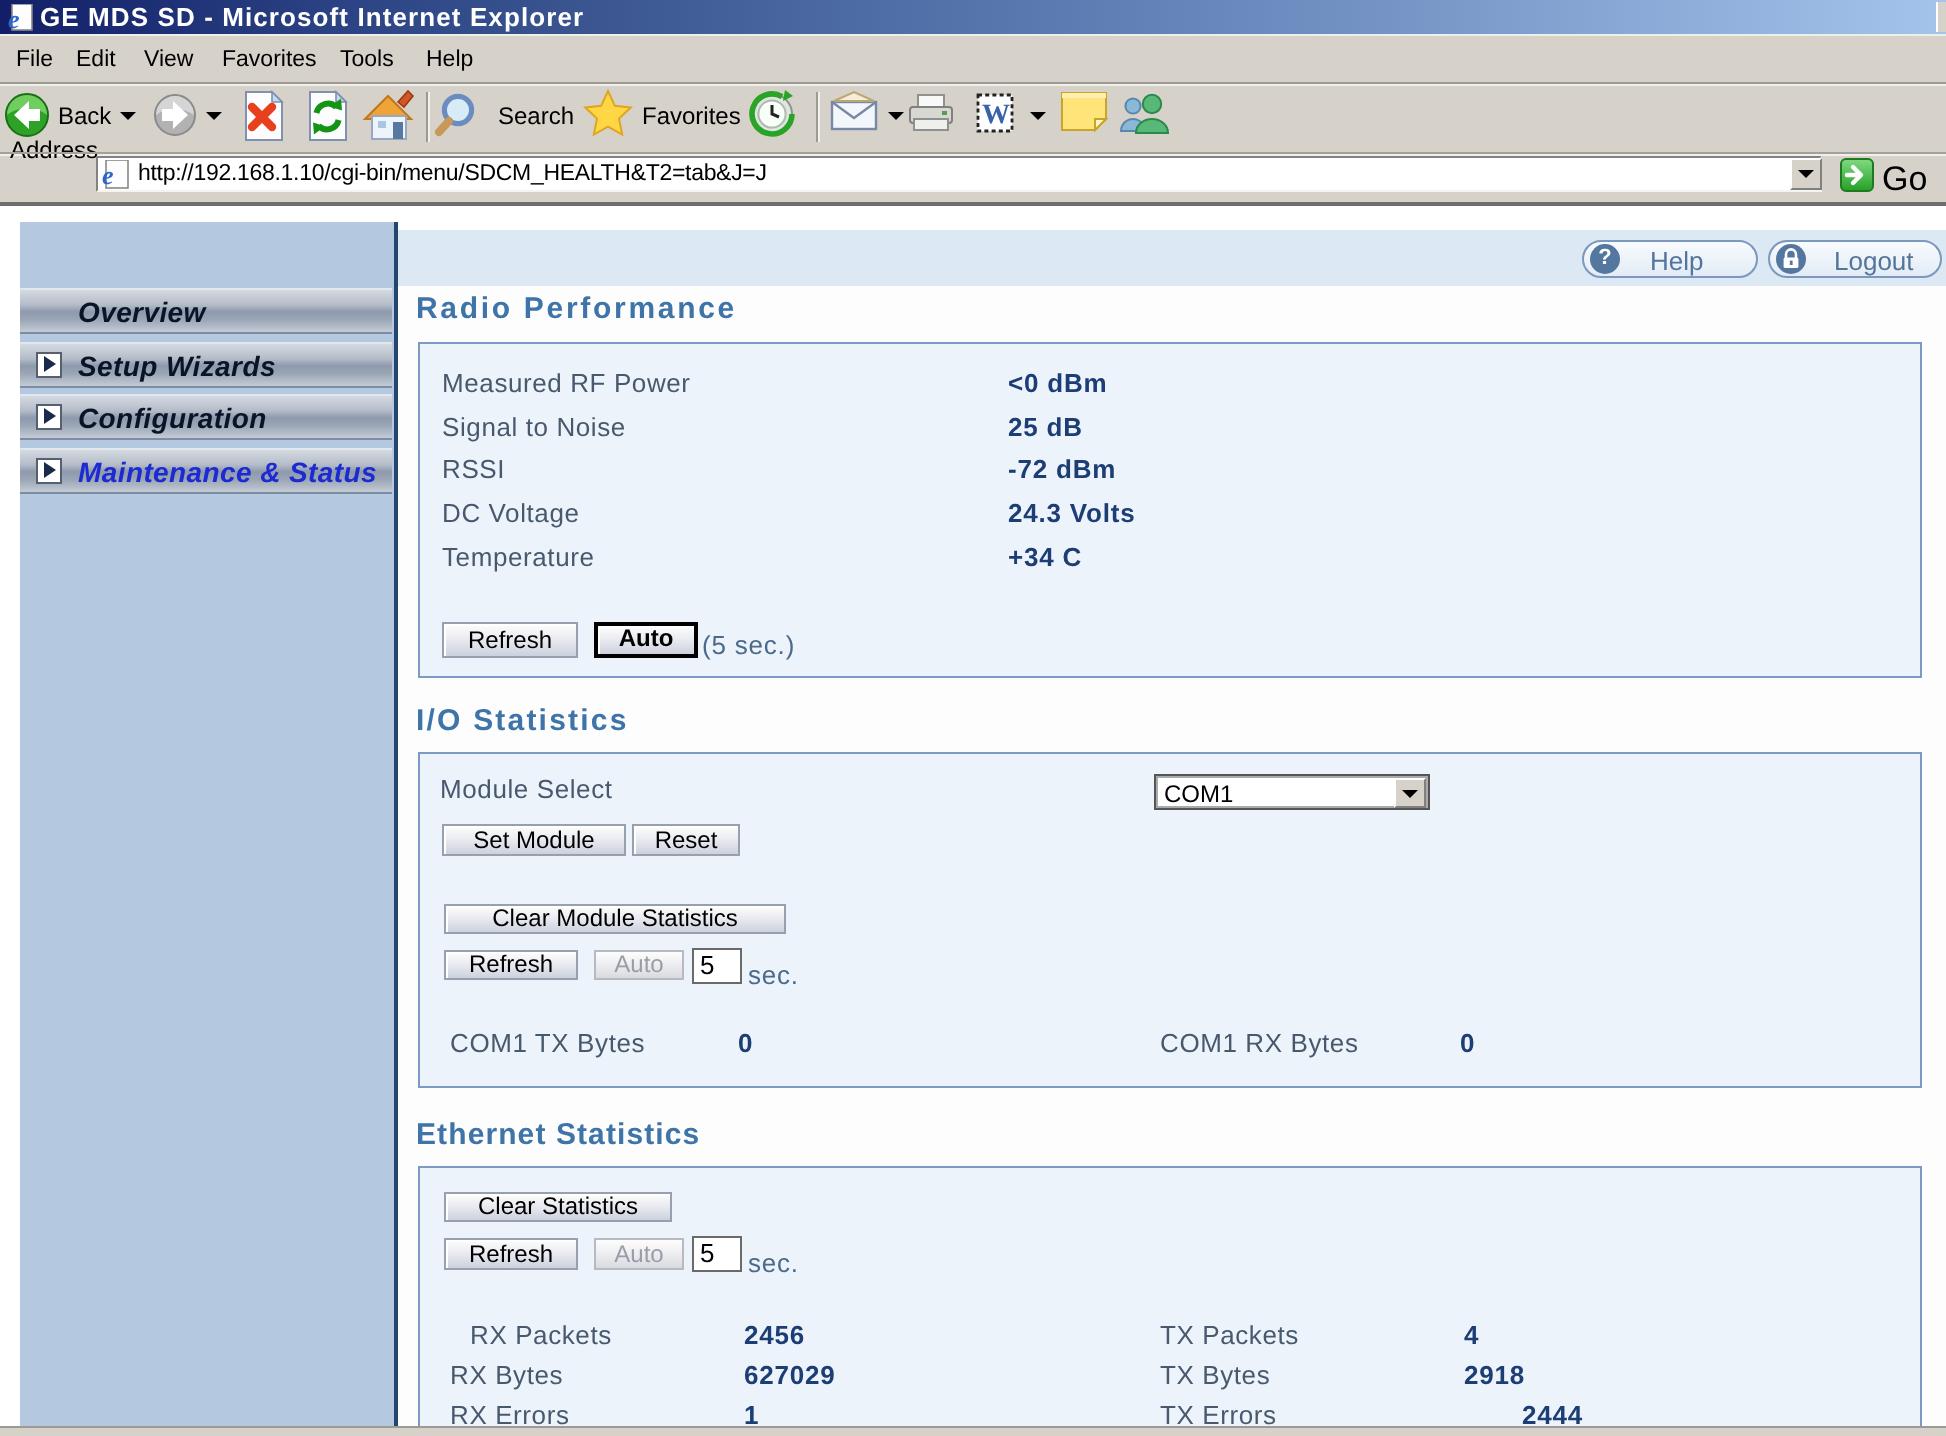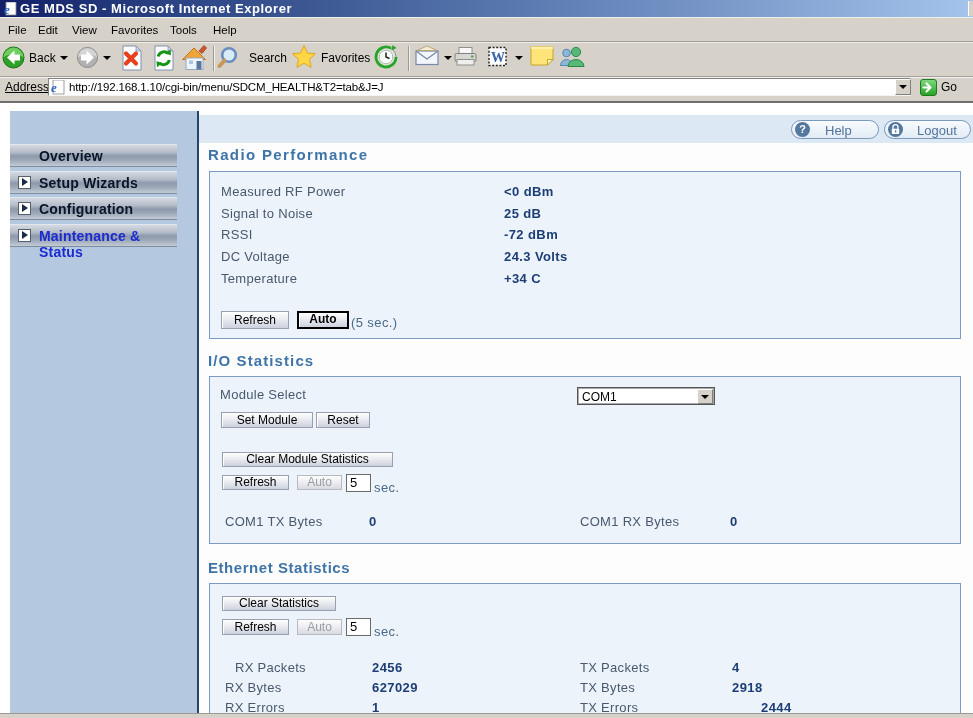--- a/index.html
+++ b/index.html
@@ -16,41 +16,41 @@
 #menubar { left:0; top:17px; width:973px; height:24px; background:#d6d2ca; border-top:1px solid #efefea; }
 .menuitem { top:24px; font-size:11.5px; color:#000; }
 
 #toolbar { left:0; top:41px; width:973px; height:36px; background:#d6d2ca;
   border-top:1px solid #9c9a92; box-shadow:inset 0 1px 0 #f0efeb; }
 .tsep { top:46px; width:2px; height:25px; border-left:1px solid #9c9a92; border-right:1px solid #f2f1ed; }
 .tlabel { font-size:12px; color:#000; top:51px; }
 .darr { width:0; height:0; border-left:4px solid transparent; border-right:4px solid transparent; border-top:4px solid #000; top:56px; }
 
 #addrbar { left:0; top:77px; width:973px; height:19px; background:#d6d2ca; border-top:1px solid #f0efeb; }
-#addrlabel { left:5px; top:80px; font-size:12px; color:#000;text-decoration:underline; }
+#addrlabel { left:5px; top:68px; font-size:12px; color:#000; }
 #addrfield { left:48px; top:78px; width:863px; height:18px; background:#fff;
   border-top:1px solid #828282; border-left:1px solid #828282; border-bottom:1px solid #f5f5f0; border-right:1px solid #f5f5f0; }
 #addrtext { left:69px; top:81px; font-size:11.5px; color:#000; letter-spacing:-0.15px; }
 #addrdrop { left:895px; top:79px; width:16px; height:16px; background:#d6d2ca; border:1px solid #fff; border-right-color:#808080; border-bottom-color:#808080; }
 #gobtn { left:920px; top:79px; width:17px; height:17px; border-radius:3px; background:linear-gradient(180deg,#7ed87e,#28a228); border:1px solid #1d7a1d; }
-#golabel { left:941px; top:80px; font-size:12px; color:#000;text-align:right; }
+#golabel { left:941px; top:80px; font-size:17px; color:#000;text-align:right; }
 
 #chromebottom1 { left:0; top:96px; width:973px; height:5px; background:#d6d2ca; }
 #chromebottom2 { left:0; top:101px; width:973px; height:2px; background:#6e6e6e; }
 #chromebottom3 { left:0; top:103px; width:973px; height:1px; background:#ffffff; }
 
 
 #page { left:0; top:104px; width:973px; height:609px; background:#fff; }
 #statusstrip { left:0; top:713px; width:973px; height:5px; background:#d6d2ca; border-top:1px solid #9c9a92; }
 
 #sidebar { left:10px; top:7px; width:187px; height:602px; background:#b4c9e0; }
 #vline { left:197px; top:7px; width:2px; height:602px; background:#24466e; }
-.sbitem { left:0; width:167px; height:23px;
+.sbitem { left:0; width:186px; height:23px;
   background:linear-gradient(180deg,#d5dae1 0%,#b4bcc8 35%,#8e99ac 52%,#9aa5b5 70%,#c3cbd5 100%);
-  border-top:1px solid #e2e7ee; border-bottom:1px solid #7d8da1; }
+  border-top:1px solid #e2e7ee; border-bottom:1px solid #7d8da1;font-style:italic; }
 .sbtext { left:29px; top:3px; font-size:14px; font-weight:bold; color:#0a1428; letter-spacing:0.2px; }
 .sbarrow { left:8px; top:4px; width:13px; height:13px; background:#fff; border:1px solid #56606e; }
 .sbarrow:after { content:""; position:absolute; left:3px; top:1px; width:0; height:0;
   border-left:6px solid #1a2a4a; border-top:4px solid transparent; border-bottom:4px solid transparent; }
 
 #content { left:199px; top:0px; width:774px; height:609px; background:#fdfdfd; }
 #contentwhite { left:0px; top:0px; width:774px; height:11px; background:#fff; }
 #band { left:0px; top:11px; width:774px; height:28px; background:#dde8f5; }
 
 .pill { top:16px; height:19px; border:1px solid #7b98bd; border-radius:10px;

